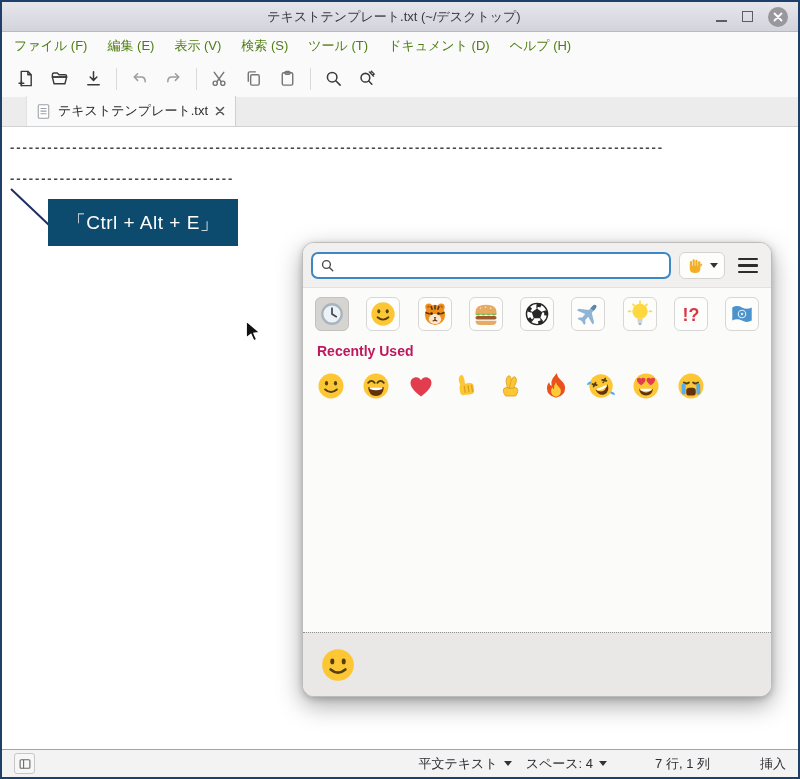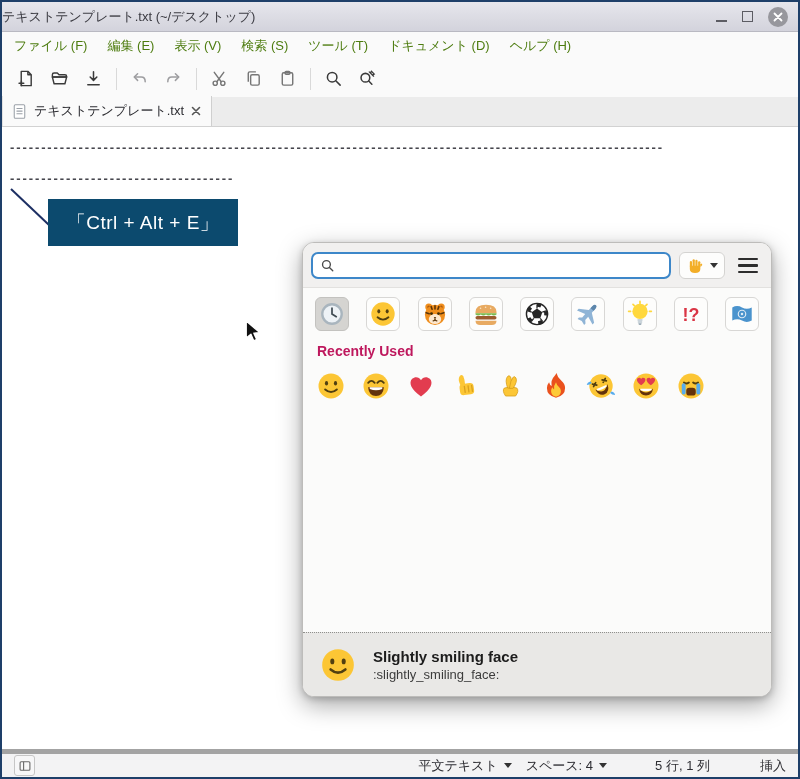--- a/index.html
+++ b/index.html
@@ -10,42 +10,42 @@
     position:relative; width:800px; height:779px;
     border:2px solid #1e3f69; background:#fff; overflow:hidden;
   }
 
   
   .titlebar {
     height:30px; background:linear-gradient(#e6e6ec,#d3d3dc);
     border-bottom:1px solid #b9b9c2;
     display:flex; align-items:center; position:relative;
   }
-  .title { position:absolute; left:0; right:12px; text-align:left;
+  .title { position:absolute; left:0; right:12px; text-align:center;
     font-size:13px; color:#3b3b42; }
   .win-controls { margin-left:auto; display:flex; align-items:center; gap:15px;
     padding-right:10px; z-index:2; }
   .minimize-glyph { width:11px; height:2px; background:#5c5c63; margin-top:8px; }
   .maximize-glyph { width:11px; height:11px; border:1.5px solid #5c5c63; background:transparent; }
   .close-circle { width:20px; height:20px; border-radius:50%; background:#97979d;
     display:flex; align-items:center; justify-content:center; }
 
   
   .menubar { height:28px; background:#fafafa; display:flex; align-items:center; padding-left:2px; }
   .menu-item { font-size:13px; color:#4d7c0f; padding:4px 10px; cursor:default; white-space:nowrap; }
 
   
   .toolbar { height:37px; background:#fafafa; display:flex; align-items:center; padding-left:10px; }
   .tb-btn { width:26px; height:26px; display:flex; align-items:center; justify-content:center;
     margin-right:8px; border-radius:4px; }
   .tb-sep { width:1px; height:22px; background:#d9d9d9; margin:0 9px 0 2px; }
   .tb-dark { color:#3a3a3a; } .tb-mid { color:#767676; } .tb-light { color:#9d9da0; }
 
   
-  .tabbar { height:30px; background:#ececec; border-bottom:1px solid #d2d2d2; display:flex; align-items:flex-end; }
+  .tabbar { height:30px; background:#ececec; border-bottom:1px solid #d2d2d2; display:flex; align-items:flex-end;padding-left:24px; }
   .tab {
     height:30px; display:flex; align-items:center; gap:7px; padding:0 10px 0 9px;
     background:#fafafa; border-right:1px solid #cfcfcf; border-left:1px solid #e2e2e2;
   }
   .tab-label { font-size:13px; color:#2e2e33; white-space:nowrap; }
 
   
   .editor { position:relative; height:622px; background:#ffffff; overflow:hidden; }
   .dashline {
     position:absolute; left:8px; font-size:13px; color:#46464d;
@@ -102,21 +102,21 @@
     display:flex; align-items:center; padding-left:16px; gap:16px;
   }
   .pv-title { font-size:15px; font-weight:bold; color:#1c1c1c; }
   .pv-code { font-size:13px; color:#3c3c3c; margin-top:2px; }
 
   .cursor { position:absolute; left:243px; top:193px; z-index:5; }
 
   
   .statusbar {
     position:absolute; left:0; bottom:0; width:100%; height:28px;
-    background:#f3f3f4; border-top:5px solid #a3a3a3;
+    background:#f3f3f4; border-top:1px solid #a3a3a3;
     display:flex; align-items:center; padding:0 12px; font-size:13px; color:#2e2e33;
   }
   .panel-toggle { width:21px; height:21px; border:1px solid #c6c6c6; border-radius:3px;
     display:flex; align-items:center; justify-content:center; background:#f7f7f8; }
   .sb-right { margin-left:auto; display:flex; align-items:center; }
   .sb-item { display:flex; align-items:center; gap:6px; white-space:nowrap; }
 </style>
 </head>
 <body>
 
@@ -482,24 +482,20 @@
             <svg width="30" height="30">
               <use href="#em-cry"></use>
             </svg>
           </div>
       </div>
 
       <div class="pp-footer">
         <svg width="38" height="38">
             <use href="#em-slight"></use>
           </svg>
-        <div>
-          <div class="pv-title">Slightly smiling face</div>
-          <div class="pv-code">:slightly_smiling_face:</div>
-        </div>
       </div>
     </div>
 
     <svg class="cursor" width="17" height="23" viewBox="0 0 17 23">
       <path d="M1.2 1 L1.2 18 L5.9 14.2 L8.7 20.8 L11.7 19.5 L8.9 13.1 L15 12.6 Z" fill="#111" stroke="#fff" stroke-width="1.4" stroke-linejoin="round"></path>
     </svg>
   </div>
 
   <div class="statusbar">
     <div class="panel-toggle">
@@ -511,21 +507,21 @@
     <div class="sb-right">
       <div class="sb-item" style="margin-right:14px;">
         <span>平文テキスト</span>
         <span class="tri"></span>
       </div>
       <div class="sb-item" style="margin-right:48px;">
         <span>スペース: 4</span>
         <span class="tri"></span>
       </div>
       <div class="sb-item" style="margin-right:50px;">
-        <span>5 行, 1 列</span>
+        <span>7 行, 1 列</span>
       </div>
       <div class="sb-item">
         <span>挿入</span>
       </div>
     </div>
   </div>
 
 </div>
 
 </body></html>

